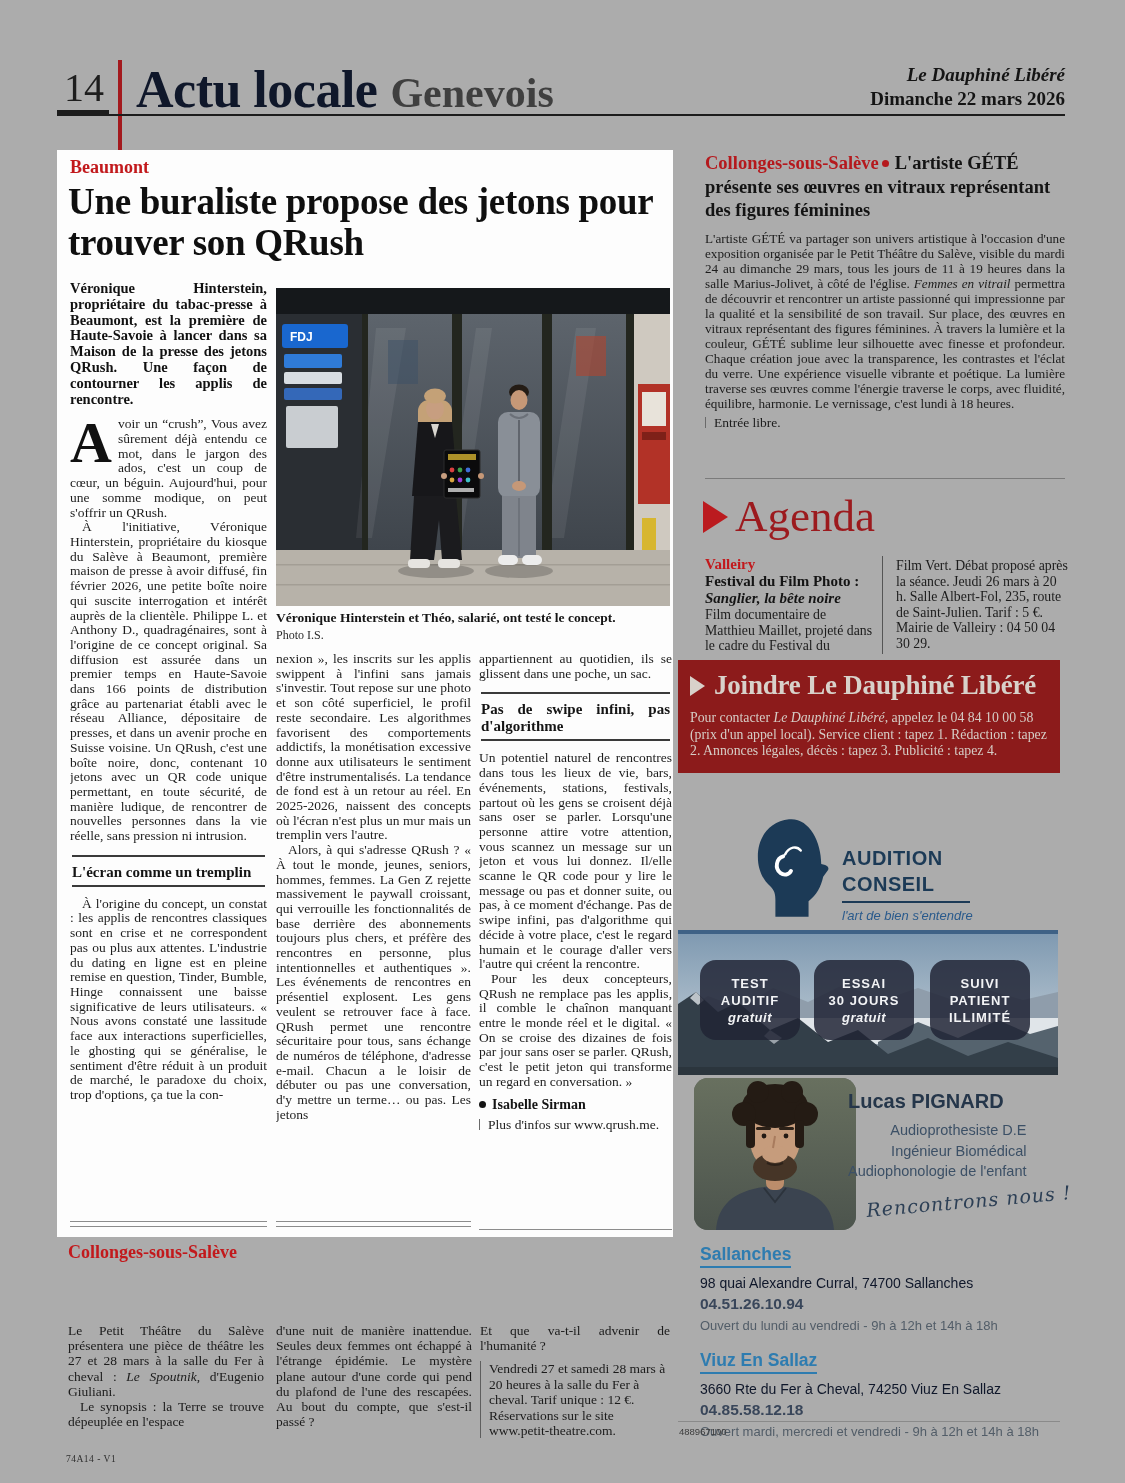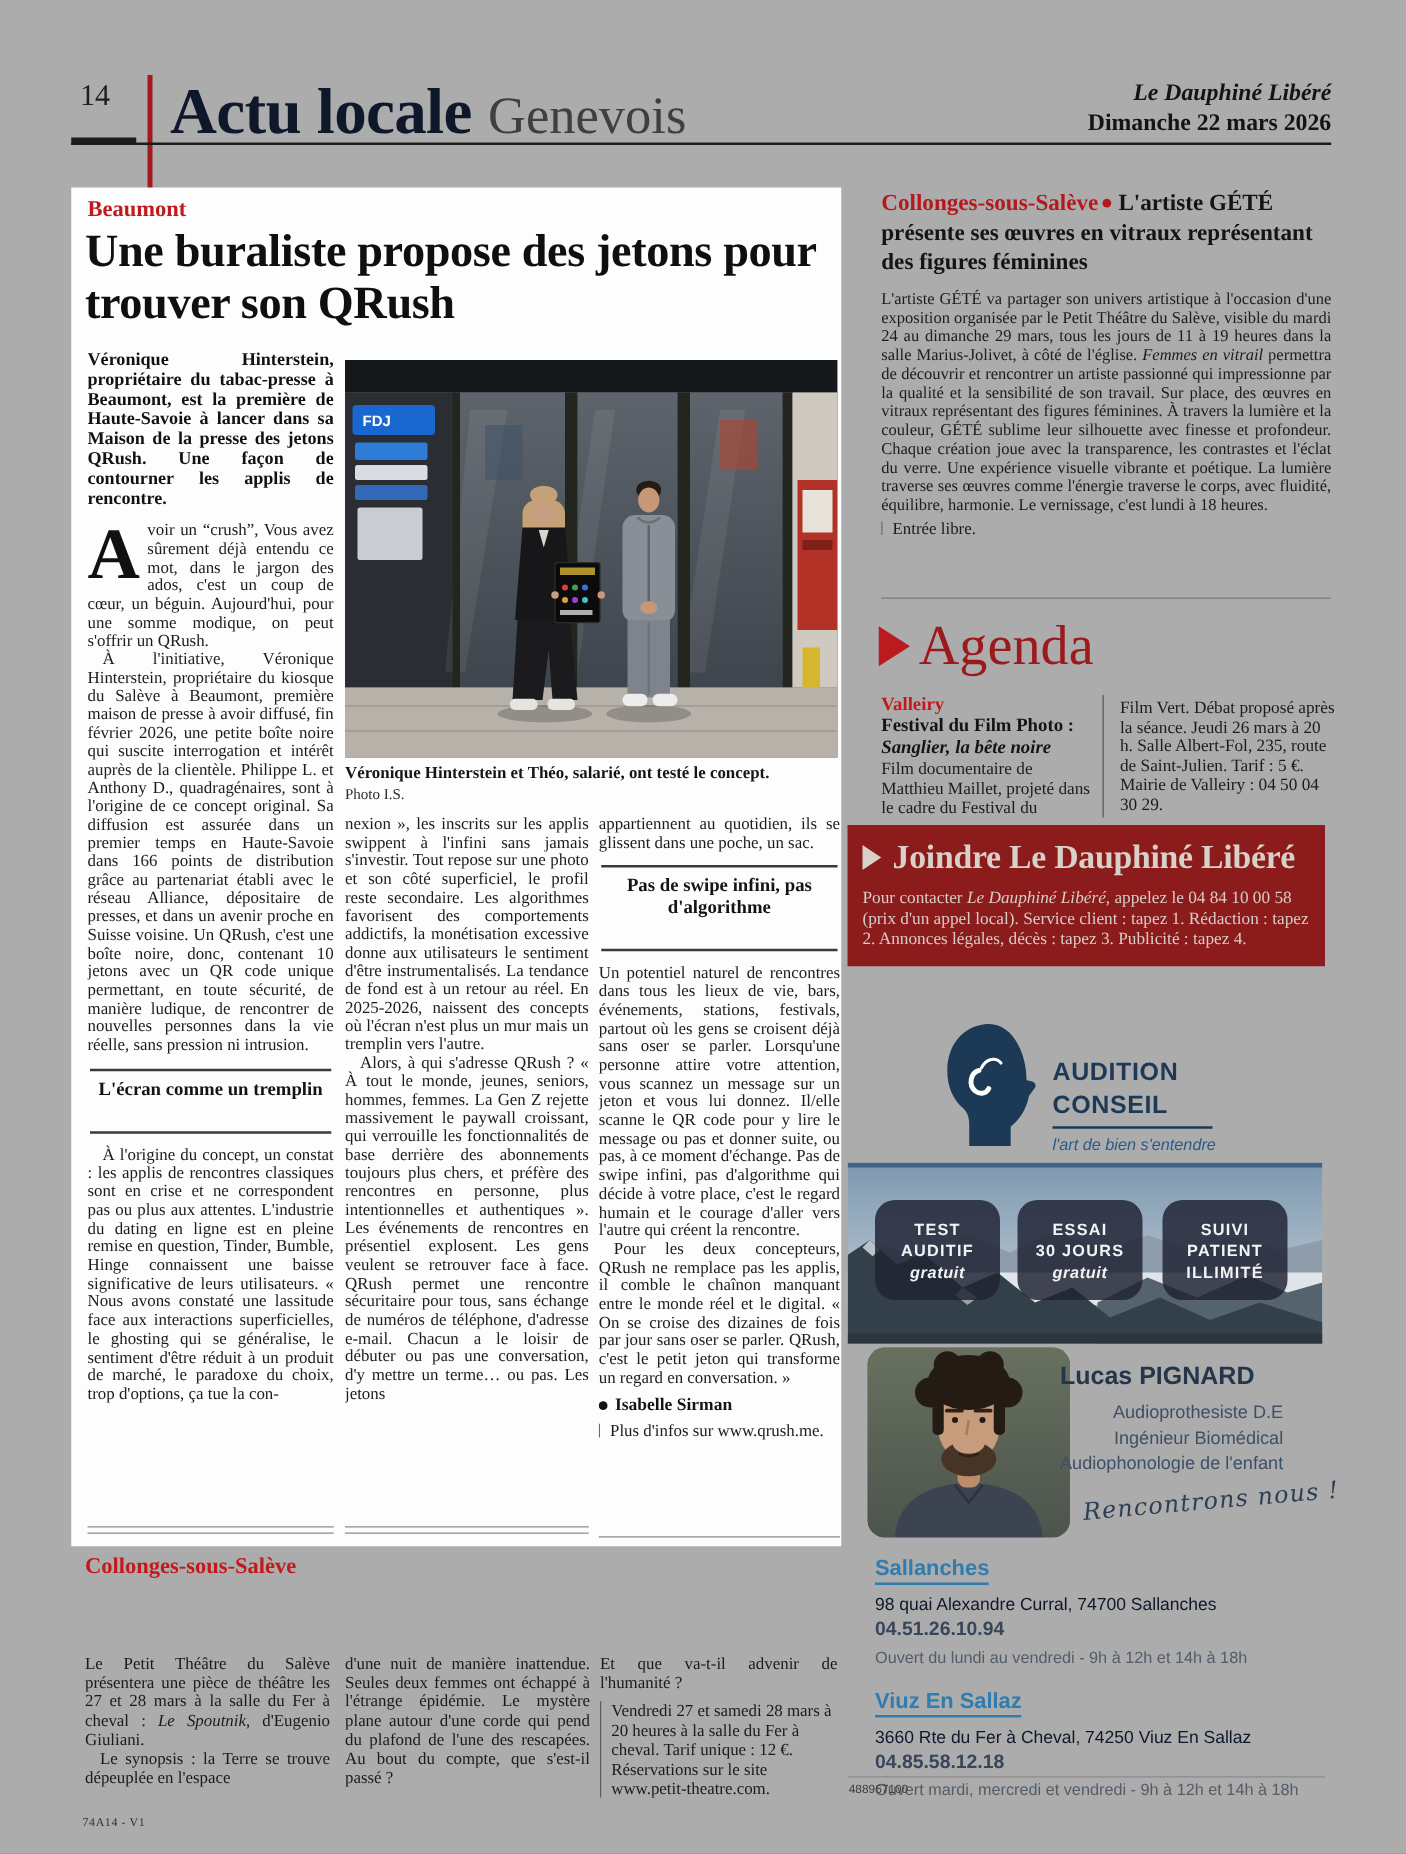--- a/index.html
+++ b/index.html
@@ -1,44 +1,44 @@
 <!DOCTYPE html>
 <html><head>
 <meta charset="utf-8">
 <style>
   html,body{margin:0;padding:0;background:#8e8e8e;}
   .page{position:relative;width:1125px;height:1483px;background:#acacac;font-family:"Liberation Serif",serif;overflow:hidden;margin:0 auto;}
   .abs{position:absolute;}
 
   
-  .hdr-num{left:64px;top:64px;font-size:24px;color:#1e1e1e;}
+  .hdr-num{left:64px;top:64px;font-size:40px;color:#1e1e1e;}
   .hdr-redbar{left:118px;top:60px;width:4px;height:144px;background:#a3191d;}
   .hdr-row{left:136px;top:60px;display:flex;align-items:baseline;}
   .hdr-section{font-size:52px;font-weight:700;color:#0f172a;letter-spacing:-0.5px;}
-  .hdr-edition{font-size:42px;font-weight:400;color:#3f3f3f;margin-left:13px;}
+  .hdr-edition{font-size:42px;font-weight:700;color:#3f3f3f;margin-left:13px;}
   .hdr-right{right:60px;top:64px;text-align:right;color:#141414;}
   .hdr-masthead{font-size:19px;font-style:italic;font-weight:700;}
   .hdr-date{font-size:19px;font-weight:700;margin-top:2px;}
   .hdr-rule{left:57px;top:114px;width:1008px;height:2px;background:#1c1c1c;}
   .hdr-rule-short{left:57px;top:110px;width:52px;height:6px;background:#1c1c1c;}
 
   
   .whitebox{left:57px;top:150px;width:616px;height:1087px;background:#fdfdfd;}
   .kicker{font-size:18px;font-weight:700;color:#c2191c;}
   .q-kicker{left:70px;top:157px;}
   .q-headline{left:68px;top:181px;width:602px;font-size:37px;line-height:41px;font-weight:700;color:#0f0f0f;letter-spacing:-0.3px;}
   .col{overflow:hidden;text-align:justify;color:#1c1c1c;}
   .q-col1{left:70px;top:281px;width:197px;height:950px;}
   .q-col2{left:276px;top:652px;width:195px;height:582px;}
   .q-col3{left:479px;top:652px;width:193px;height:586px;}
   .lead{font-size:14.5px;line-height:15.8px;font-weight:700;margin-bottom:10px;color:#111;}
   .para{font-size:13.5px;line-height:14.7px;}
   .ind{text-indent:12px;}
   .dropcap{float:left;font-size:58px;line-height:45px;font-weight:700;margin:3px 6px 0 0;color:#111;}
-  .subhead{margin:11px 2px 10px;padding:7px 0 24px;border-top:2px solid #3a3a3a;border-bottom:2px solid #3a3a3a;text-align:center;font-weight:700;font-size:15px;line-height:17px;color:#141414;}
+  .subhead{margin:11px 2px 10px;padding:7px 0 4px;border-top:2px solid #3a3a3a;border-bottom:2px solid #3a3a3a;font-weight:700;font-size:15px;line-height:17px;color:#141414;}
   .byline-row{display:flex;align-items:center;margin-top:7px;}
   .bullet{display:inline-block;width:7px;height:7px;border-radius:50%;background:#141414;margin-right:6px;flex:0 0 auto;}
   .byline{font-size:14px;font-weight:700;color:#141414;}
   .inforow{display:flex;align-items:center;margin-top:4px;}
   .tick{display:inline-block;width:1px;height:11px;background:#6a6a6a;margin-right:8px;flex:0 0 auto;}
   .infotext{font-size:13.5px;color:#1c1c1c;text-align:center;}
   .photo{left:276px;top:288px;width:394px;height:318px;overflow:hidden;background:#6f757b;}
   .caption{left:276px;top:610px;width:396px;font-size:13.5px;font-weight:700;color:#151515;}
   .credit{left:276px;top:628px;width:396px;font-size:12px;color:#2a2a2a;}
   .colend2{height:4px;border-top:1px solid #8c8c8c;border-bottom:1px solid #8c8c8c;}

